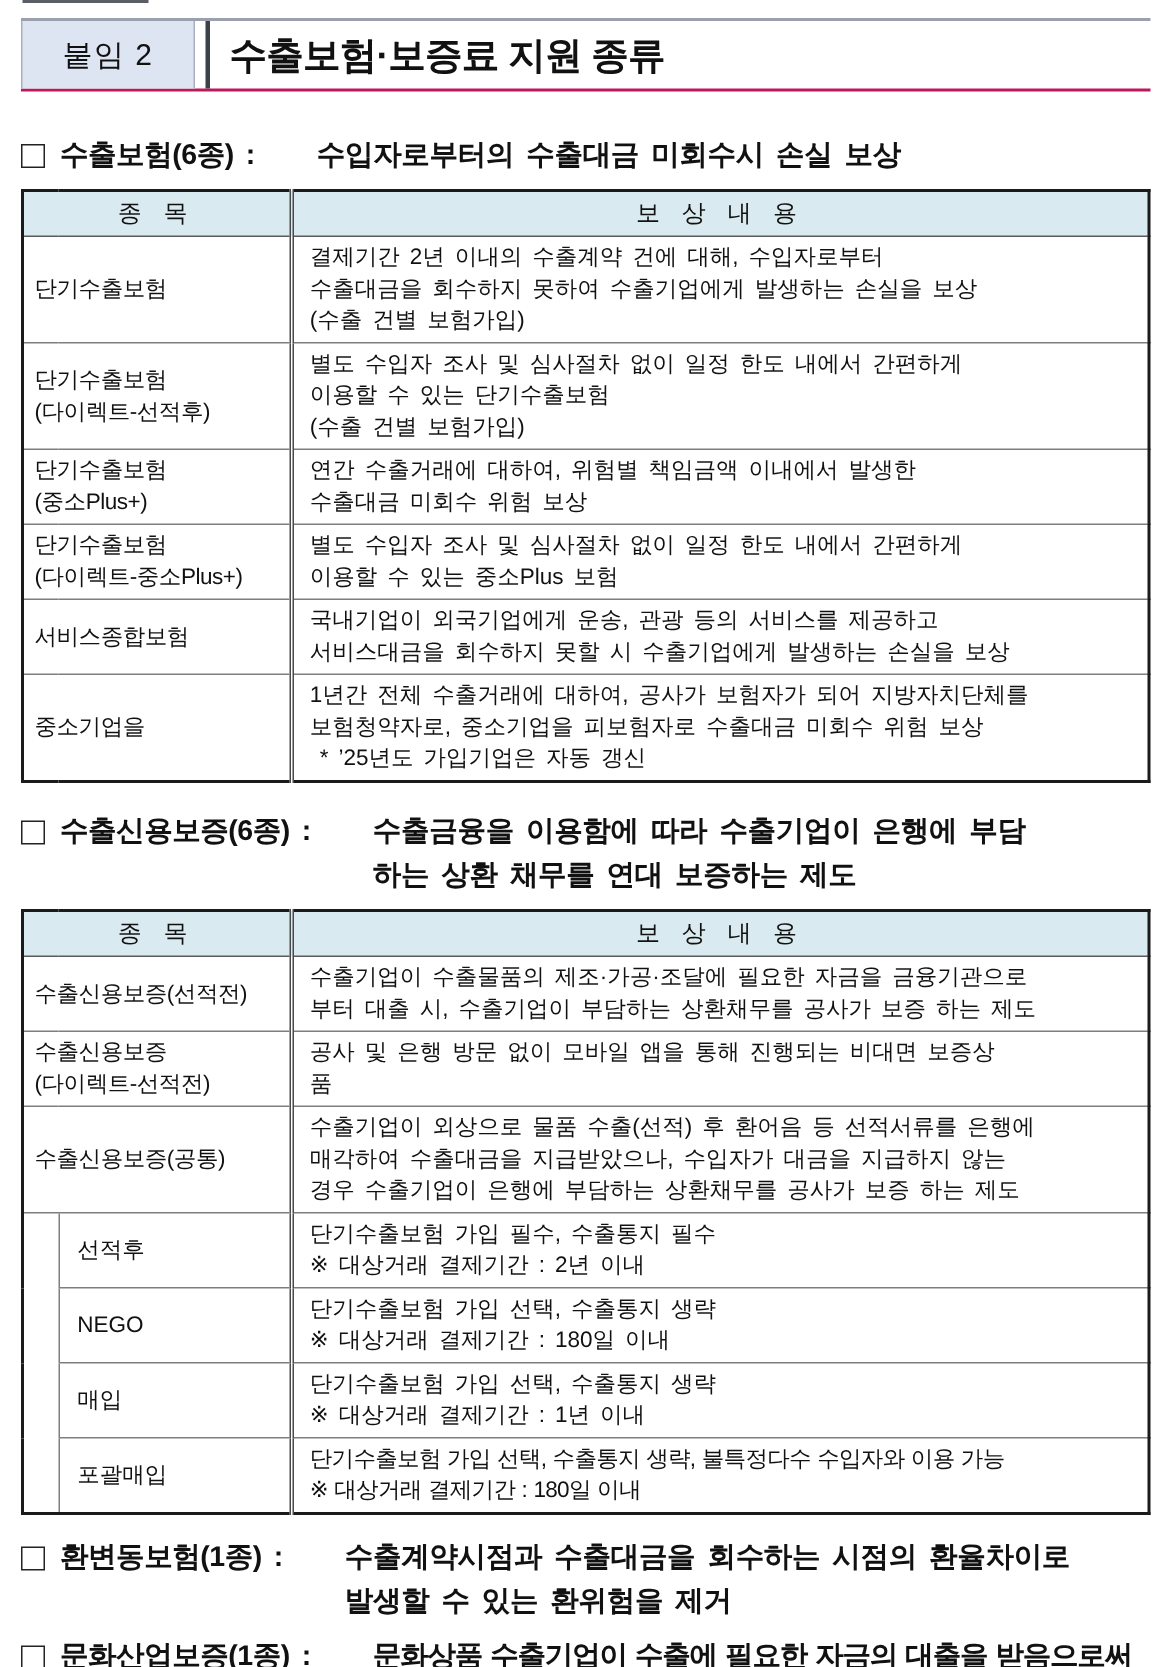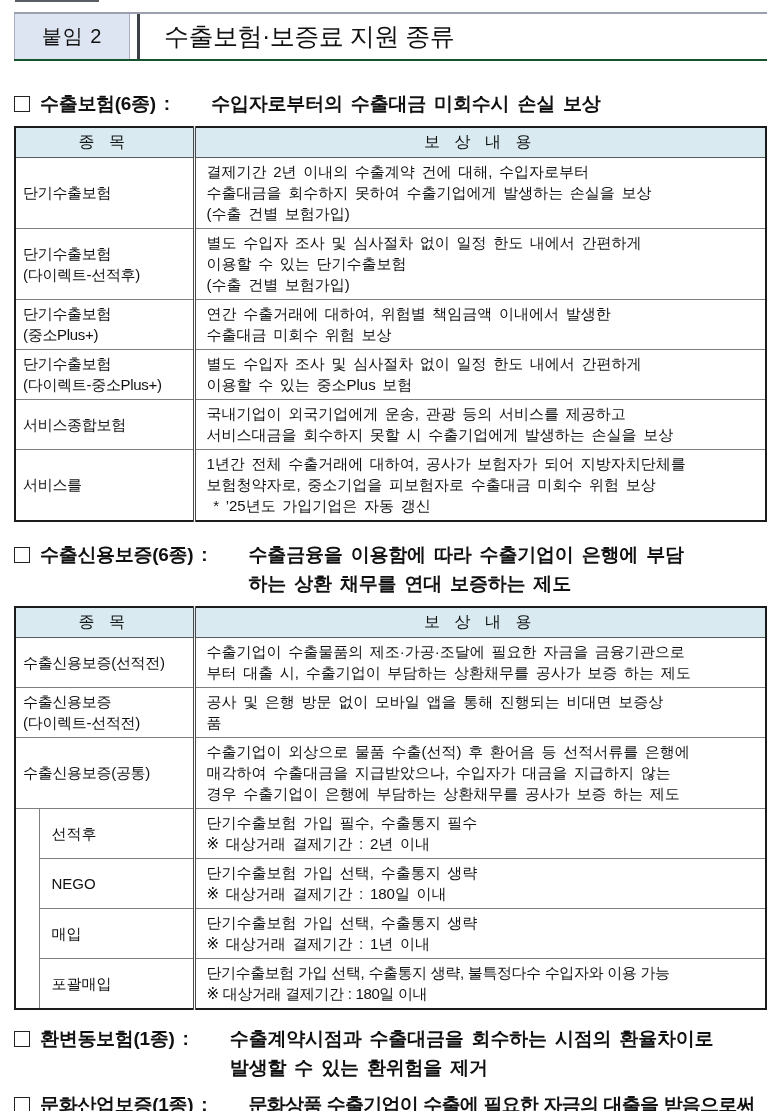--- a/index.html
+++ b/index.html
@@ -20,21 +20,21 @@
     position: absolute;
     top: 0; left: 15px;
     width: 84px; height: 2px;
     background: #5a5f66;
   }
 
   
   .doc-header {
     height: 45px;
     border-top: 2px solid #9aa0ad;
-    border-bottom: 2px solid #14532d;
+    border-bottom: 2px solid #be185d;
     display: flex;
     align-items: stretch;
     margin-bottom: 28px;
   }
   .tag-box {
     width: 114px;
     background: #dde4f2;
     border-left: 1px solid #a9afc0;
     border-right: 1px solid #a9afc0;
     display: flex;
@@ -44,23 +44,23 @@
     letter-spacing: 1px;
   }
   .header-divider {
     width: 3px;
     background: #3c4148;
     margin-left: 7px;
   }
   .doc-title {
     display: flex;
     align-items: center;
-    padding-left: 24px;
+    padding-left: 13px;
     font-size: 25px;
-    font-weight: 400;
+    font-weight: 700;
     letter-spacing: -0.5px;
   }
 
   
   .heading {
     display: flex;
     align-items: flex-start;
     font-size: 19px;
     line-height: 29px;
     font-weight: 600;
@@ -192,21 +192,21 @@
 (다이렉트-중소Plus+)</td>
           <td class="content">별도 수입자 조사 및 심사절차 없이 일정 한도 내에서 간편하게
 이용할 수 있는 중소Plus 보험</td>
         </tr>
         <tr>
           <td class="label" colspan="2">서비스종합보험</td>
           <td class="content">국내기업이 외국기업에게 운송, 관광 등의 서비스를 제공하고
 서비스대금을 회수하지 못할 시 수출기업에게 발생하는 손실을 보상</td>
         </tr>
         <tr>
-          <td class="label" colspan="2">서비스를</td>
+          <td class="label" colspan="2">중소기업을</td>
           <td class="content">1년간 전체 수출거래에 대하여, 공사가 보험자가 되어 지방자치단체를
 보험청약자로, 중소기업을 피보험자로 수출대금 미회수 위험 보상
 &nbsp;* ’25년도 가입기업은 자동 갱신</td>
         </tr>
       </tbody>
   </table>
 
   <div class="heading">
     <span class="sq"></span>
     <span class="h-label">수출신용보증(6종)</span>

